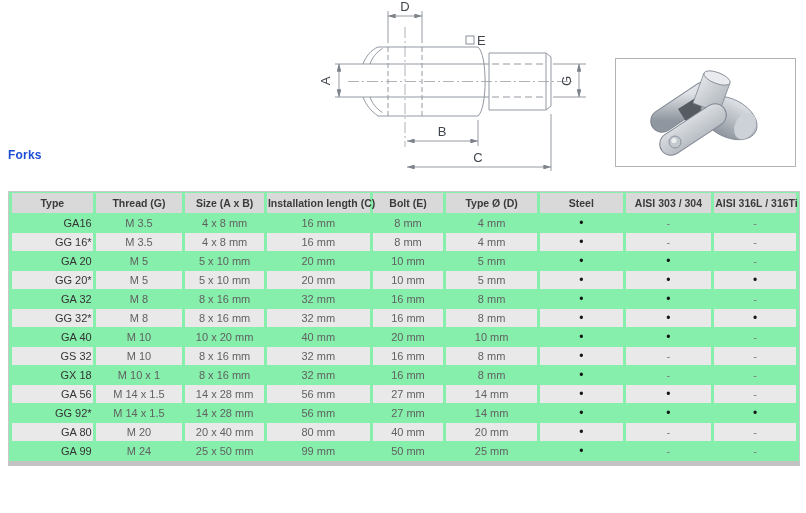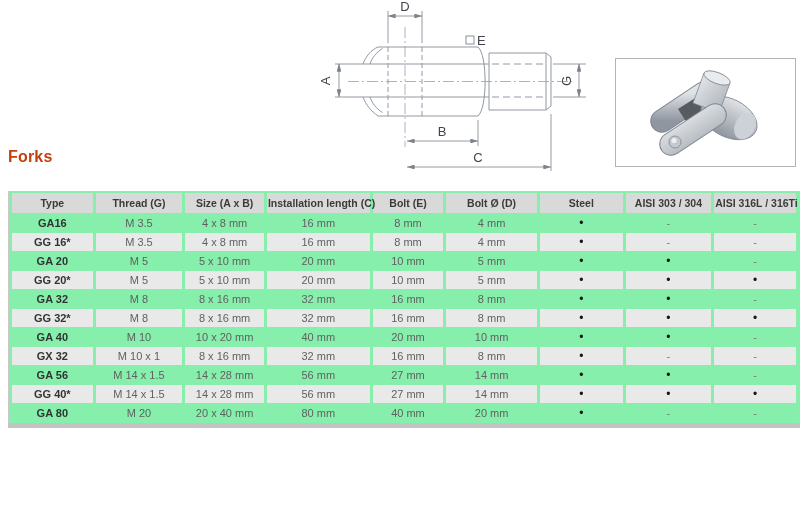--- a/index.html
+++ b/index.html
@@ -2,21 +2,21 @@
 <html><head>
 <meta charset="utf-8">
 <style>
   html,body{margin:0;padding:0;}
   body{
     width:806px;height:513px;overflow:hidden;background:#ffffff;
     font-family:"Liberation Sans","DejaVu Sans",sans-serif;position:relative;
   }
   .page-title{
     position:absolute;left:8px;top:148px;margin:0;
-    font-size:16px;font-weight:bold;color:#c2410c;letter-spacing:.2px;
+    font-size:12px;font-weight:bold;color:#1d4ed8;letter-spacing:.2px;
   }
   .drawing{position:absolute;left:300px;top:0;}
   .photo{
     position:absolute;left:615px;top:58px;width:181px;height:109px;
     border:1px solid #b3b3b3;box-sizing:border-box;background:#fff;
   }
   .tablewrap{
     position:absolute;left:8px;top:191px;width:790px;
     border:1px solid #c9c9c9;border-bottom:5px solid #c3c3c3;background:#86efac;
   }
@@ -25,21 +25,21 @@
     width:100%;font-size:11px;
   }
   th{
     background:#d9d9d9;color:#3b3b3b;font-weight:bold;
     padding:4px 1px;text-align:center;white-space:nowrap;font-size:10.5px;
   }
   td{
     padding:3px 1px;text-align:center;color:#616161;white-space:nowrap;
   }
   tbody tr:nth-child(even) td{background:#e9e9e9;}
-  td.col-type{font-weight:bold;color:#333;}
+  td.col-type{font-weight:normal;color:#333;text-align:right;}
   td.dot{color:#161616;font-size:12px;line-height:11px;}
   td.dash{color:#7a7a7a;}
   svg text{font-family:"Liberation Sans","DejaVu Sans",sans-serif;}
 </style>
 </head>
 <body>
 
 <svg class="drawing" width="300" height="185" viewBox="300 0 300 185">
   <defs>
     <marker id="arr" viewBox="0 0 10 6" refX="9.5" refY="3" markerWidth="9" markerHeight="5.4" orient="auto-start-reverse">
@@ -151,21 +151,21 @@
         <col style="width:85px">
         <col style="width:81px">
     </colgroup>
     <thead>
       <tr>
           <th>Type</th>
           <th>Thread (G)</th>
           <th>Size (A x B)</th>
           <th>Installation length (C)</th>
           <th>Bolt (E)</th>
-          <th>Bolt Ø (D)</th>
+          <th>Type Ø (D)</th>
           <th>Steel</th>
           <th>AISI 303 / 304</th>
           <th>AISI 316L / 316Ti</th>
         </tr>
     </thead>
     <tbody>
         <tr>
           <td class="col-type">GA16</td>
           <td>M 3.5</td>
           <td>4 x 8 mm</td>
@@ -236,21 +236,32 @@
           <td>M 10</td>
           <td>10 x 20 mm</td>
           <td>40 mm</td>
           <td>20 mm</td>
           <td>10 mm</td>
           <td class="dot">•</td>
           <td class="dot">•</td>
           <td class="dash">-</td>
         </tr>
         <tr>
-          <td class="col-type">GX 32</td>
+          <td class="col-type">GS 32</td>
+          <td>M 10</td>
+          <td>8 x 16 mm</td>
+          <td>32 mm</td>
+          <td>16 mm</td>
+          <td>8 mm</td>
+          <td class="dot">•</td>
+          <td class="dash">-</td>
+          <td class="dash">-</td>
+        </tr>
+        <tr>
+          <td class="col-type">GX 18</td>
           <td>M 10 x 1</td>
           <td>8 x 16 mm</td>
           <td>32 mm</td>
           <td>16 mm</td>
           <td>8 mm</td>
           <td class="dot">•</td>
           <td class="dash">-</td>
           <td class="dash">-</td>
         </tr>
         <tr>
@@ -258,36 +269,47 @@
           <td>M 14 x 1.5</td>
           <td>14 x 28 mm</td>
           <td>56 mm</td>
           <td>27 mm</td>
           <td>14 mm</td>
           <td class="dot">•</td>
           <td class="dot">•</td>
           <td class="dash">-</td>
         </tr>
         <tr>
-          <td class="col-type">GG 40*</td>
+          <td class="col-type">GG 92*</td>
           <td>M 14 x 1.5</td>
           <td>14 x 28 mm</td>
           <td>56 mm</td>
           <td>27 mm</td>
           <td>14 mm</td>
           <td class="dot">•</td>
           <td class="dot">•</td>
           <td class="dot">•</td>
         </tr>
         <tr>
           <td class="col-type">GA 80</td>
           <td>M 20</td>
           <td>20 x 40 mm</td>
           <td>80 mm</td>
           <td>40 mm</td>
           <td>20 mm</td>
           <td class="dot">•</td>
           <td class="dash">-</td>
           <td class="dash">-</td>
         </tr>
+        <tr>
+          <td class="col-type">GA 99</td>
+          <td>M 24</td>
+          <td>25 x 50 mm</td>
+          <td>99 mm</td>
+          <td>50 mm</td>
+          <td>25 mm</td>
+          <td class="dot">•</td>
+          <td class="dash">-</td>
+          <td class="dash">-</td>
+        </tr>
       </tbody>
   </table>
 </div>
 
 </body></html>

